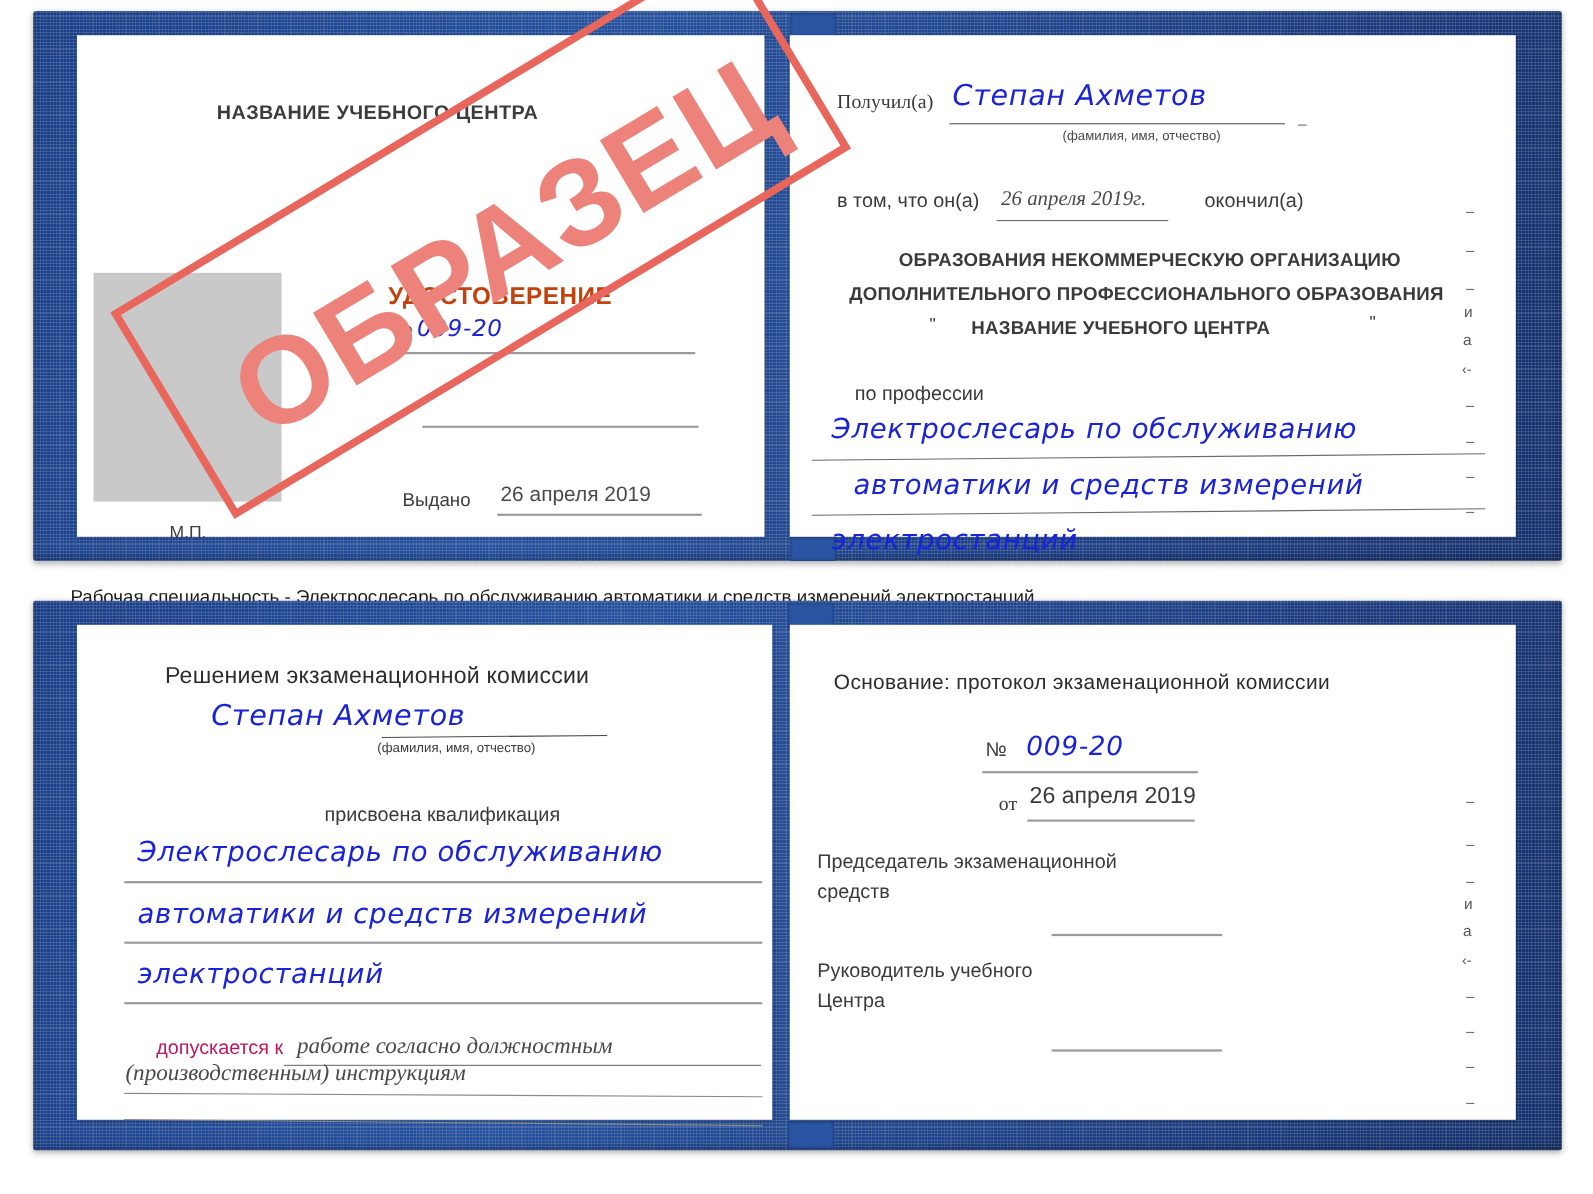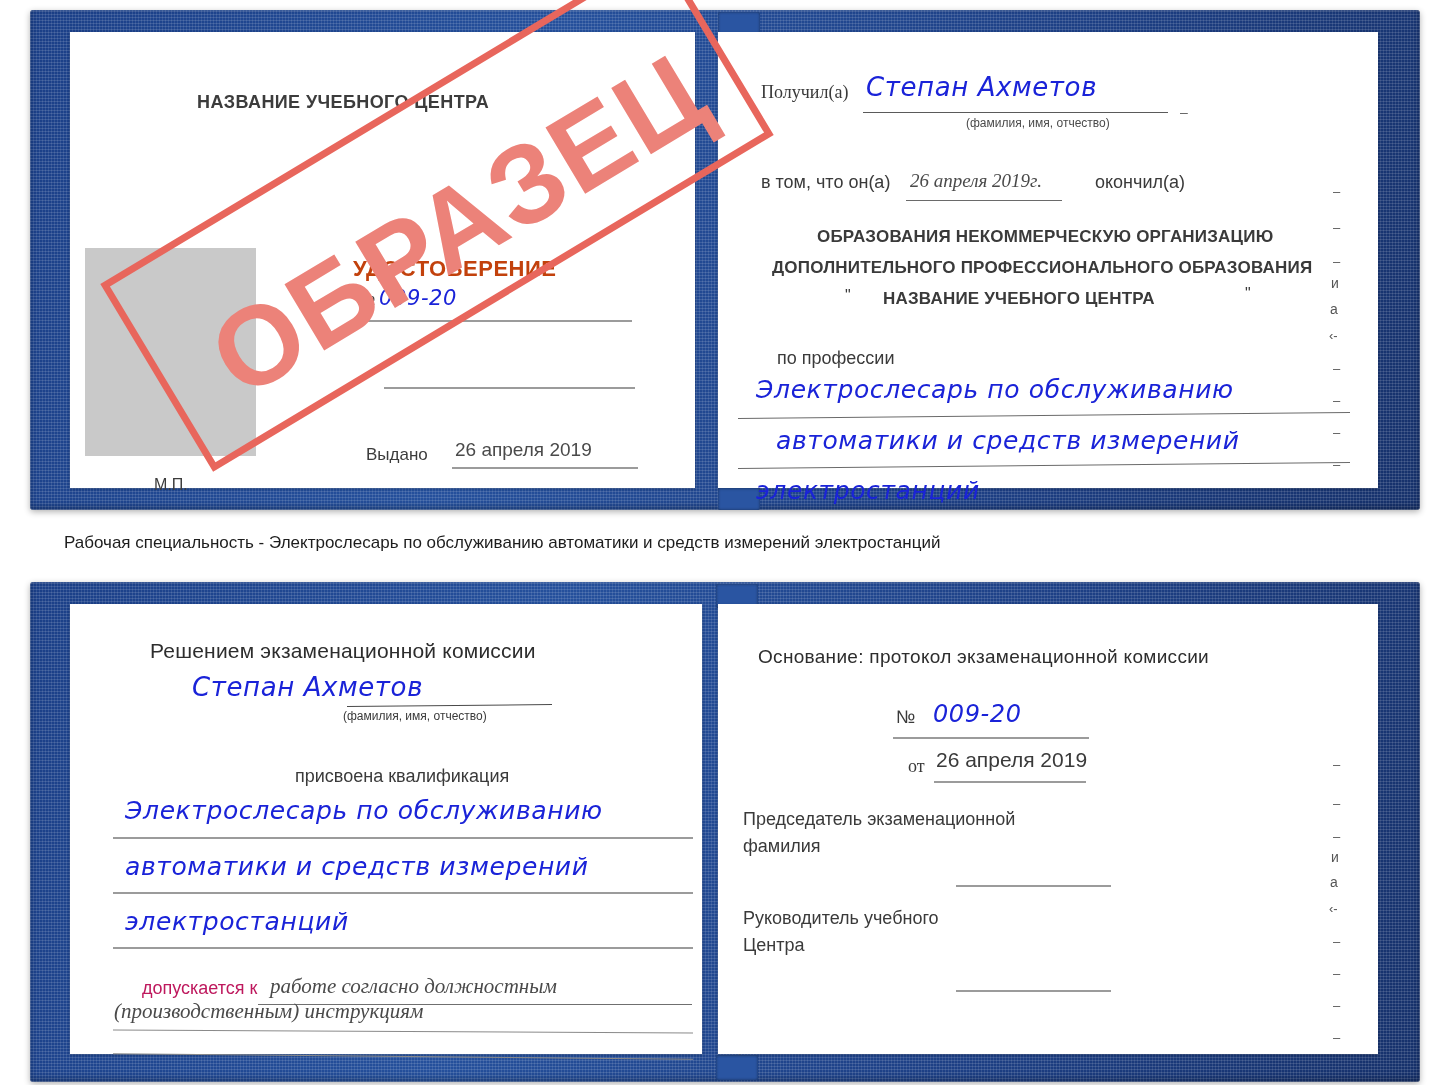--- a/index.html
+++ b/index.html
@@ -154,21 +154,21 @@
     <div class="ghost" style="left:615px;top:393px;font-size:13px;">–</div>
     <div class="ghost" style="left:615px;top:425px;font-size:13px;">–</div>
   </div>
 
   <div class="stamp" style="left:80px;top:90px;width:640px;height:205px;"></div>
   <div class="stamp-word" style="left:152px;top:150px;font-size:112px;">ОБРАЗЕЦ</div>
 </div>
 
 <div class="caption" style="left:64px;top:532px;width:1030px;font-size:17px;">Рабочая специальность - Электрослесарь по обслуживанию автоматики и средств измерений электростанций</div>
 
-<div class="book" style="left:30px;top:582px;width:1390px;height:500px;text-align:center;">
+<div class="book" style="left:30px;top:546px;width:1390px;height:500px;text-align:center;">
 
   <div class="cover"></div>
 
   <div class="page left" style="left:40px;top:22px;width:632px;height:450px;">
 
     <div class="t" style="left:80px;top:35px;font-size:21px;color:#2d2d2d;letter-spacing:.2px;">Решением экзаменационной комиссии</div>
 
     <div class="t hand" style="left:122px;top:68px;font-size:26px;">Степан Ахметов</div>
     <div class="rule dark" style="left:277px;top:101px;width:205px;background:#4a4a4a;transform:rotate(-.5deg);"></div>
     <div class="t" style="left:273px;top:105px;font-size:12px;color:#3a3a3a;">(фамилия, имя, отчество)</div>
@@ -202,21 +202,21 @@
 
     <div class="t" style="left:178px;top:103px;font-size:18px;color:#3a3a3a;">№</div>
     <div class="t hand" style="left:215px;top:96px;font-size:24px;">009-20</div>
     <div class="rule" style="left:175px;top:133px;width:196px;"></div>
 
     <div class="t" style="left:190px;top:152px;font-size:18px;color:#3a3a3a;font-family:Liberation Serif, serif;">от</div>
     <div class="t" style="left:218px;top:144px;font-size:21px;color:#3a3a3a;">26 апреля 2019</div>
     <div class="rule" style="left:216px;top:177px;width:152px;"></div>
 
     <div class="t" style="left:25px;top:205px;font-size:18px;color:#3a3a3a;">Председатель экзаменационной</div>
-    <div class="t" style="left:25px;top:232px;font-size:18px;color:#3a3a3a;">фамилия</div>
+    <div class="t" style="left:25px;top:232px;font-size:18px;color:#3a3a3a;">средств</div>
     <div class="rule" style="left:238px;top:281px;width:155px;"></div>
 
     <div class="t" style="left:25px;top:304px;font-size:18px;color:#3a3a3a;">Руководитель учебного</div>
     <div class="t" style="left:25px;top:331px;font-size:18px;color:#3a3a3a;">Центра</div>
     <div class="rule" style="left:238px;top:386px;width:155px;"></div>
 
     <div class="ghost" style="left:615px;top:153px;font-size:13px;">–</div>
     <div class="ghost" style="left:615px;top:192px;font-size:13px;">–</div>
     <div class="ghost" style="left:615px;top:225px;font-size:13px;">–</div>
     <div class="ghost" style="left:613px;top:245px;font-size:14px;">и</div>

